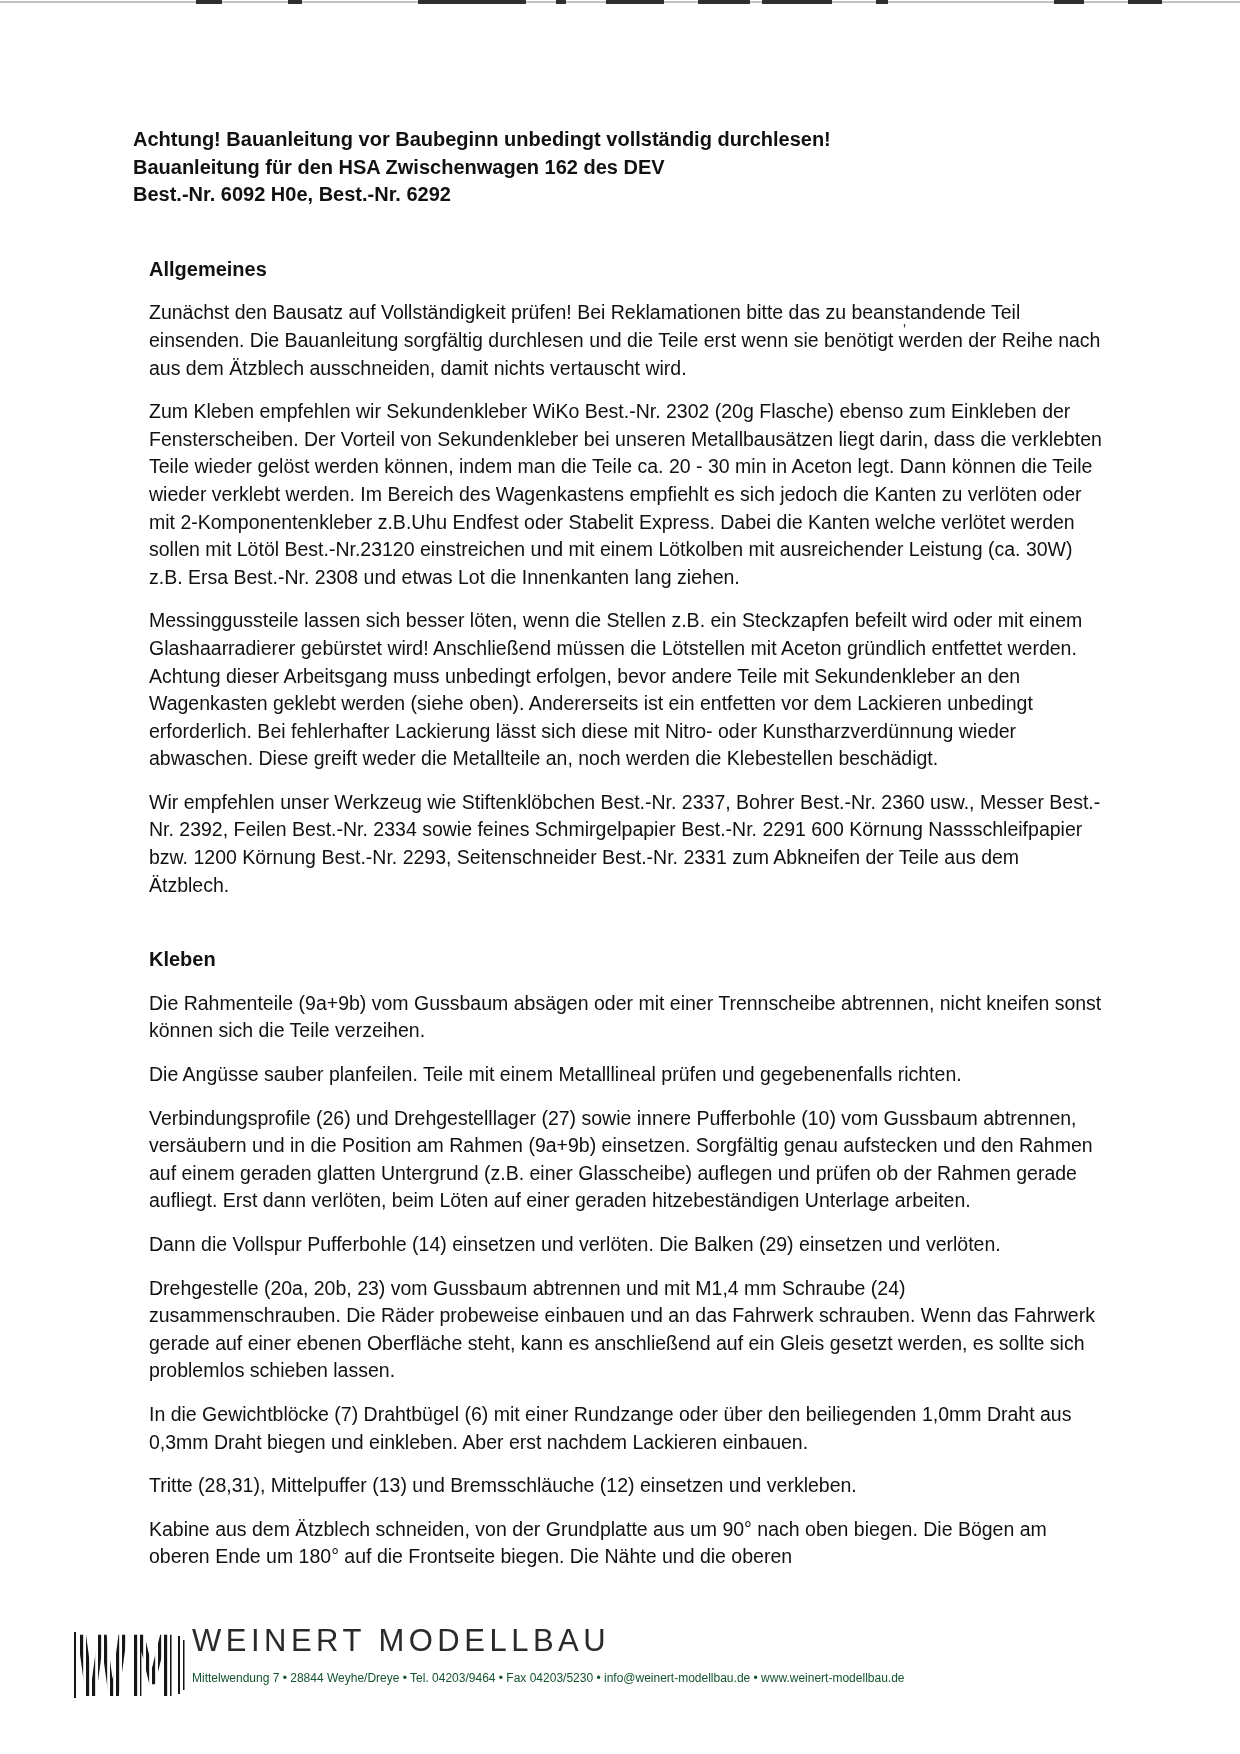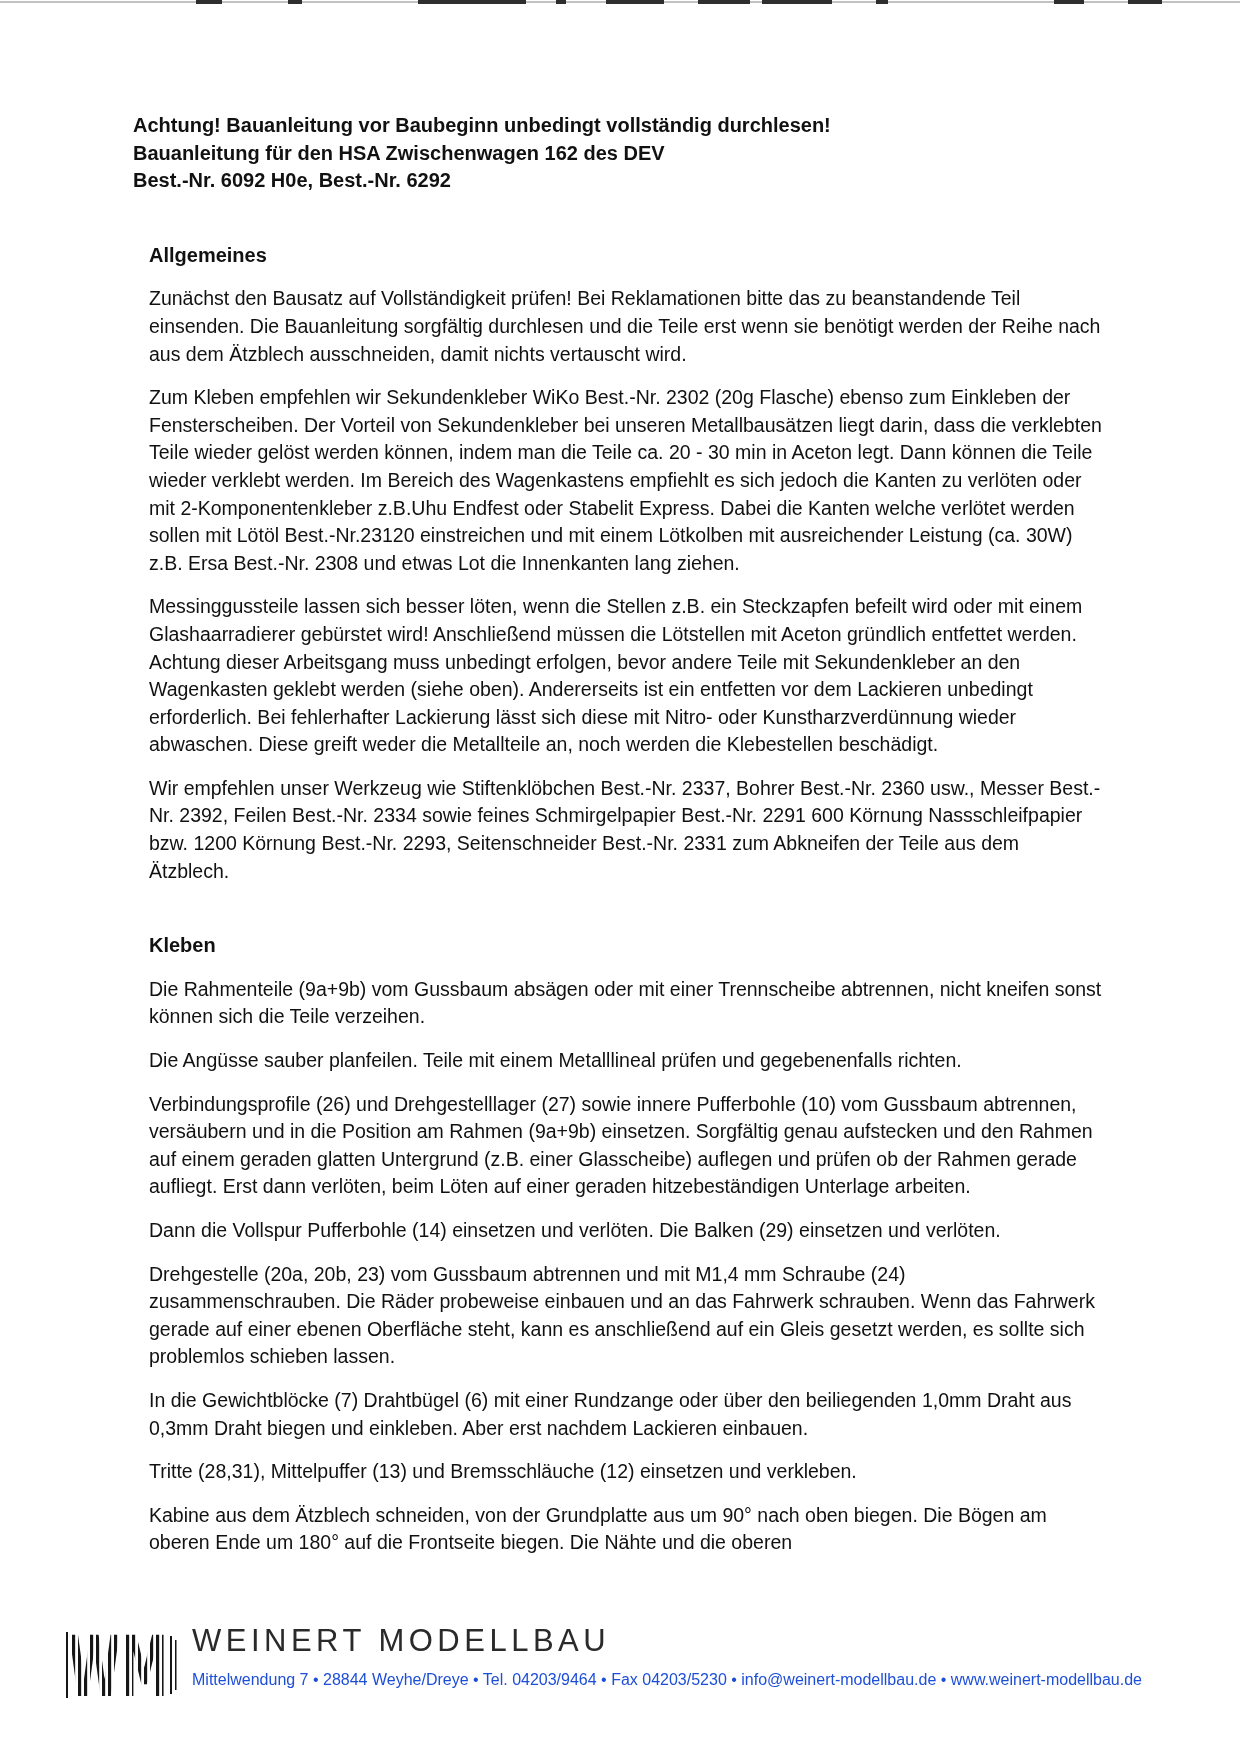--- a/index.html
+++ b/index.html
@@ -15,52 +15,52 @@
   
   .scan-edge { position: absolute; top: 0; left: 0; width: 1240px; height: 6px; }
   .scan-edge::before {
     content: ""; position: absolute; top: 1px; left: 0; right: 0; height: 2px;
     background: #c2c2c2;
   }
   .scan-edge i { position: absolute; top: 0; height: 4px; background: #2e2e2e; }
 
   .page-content {
     position: absolute;
-    left: 133px; top: 112px;
+    left: 133px; top: 126px;
     width: 985px;
     font-size: 19.5px;
     line-height: 27.6px;
   }
   .doc-header p { margin: 0; font-weight: bold; font-size: 20px; line-height: 27.6px; }
   .section { margin-top: 47px; }
   .section-heading { margin: 16px; font-weight: bold; font-size: 20px; line-height: 27.6px; }
   .para { margin: 16px; }
 
   .stray-mark {
     position: absolute; left: 903px; top: 322px;
     font-size: 16px; color: #444;
   }
 
   
   .footer { position: absolute; left: 66px; top: 1622px; width: 1140px; height: 86px; }
-  .logo-mark { position: absolute; left: 0; top: 4px; }
+  .logo-mark { position: absolute; left: 8px; top: 4px; }
   .footer-text { position: absolute; left: 126px; top: 0; }
   .brand-name {
     font-size: 31px;
     letter-spacing: 4.5px;
     color: #2a2a2a;
     white-space: nowrap;
     font-weight: normal;
     transform: scaleY(1.04);
     transform-origin: left top;
   }
   .brand-address {
     margin-top: 13px;
-    font-size: 16px;
-    color: #1d4ed8;
+    font-size: 12px;
+    color: #14532d;
     white-space: nowrap;
     text-align: right;
   }
 </style>
 </head>
 <body>
 
 <div class="scan-edge">
   <i style="left:196px;width:26px"></i>
   <i style="left:288px;width:14px"></i>

